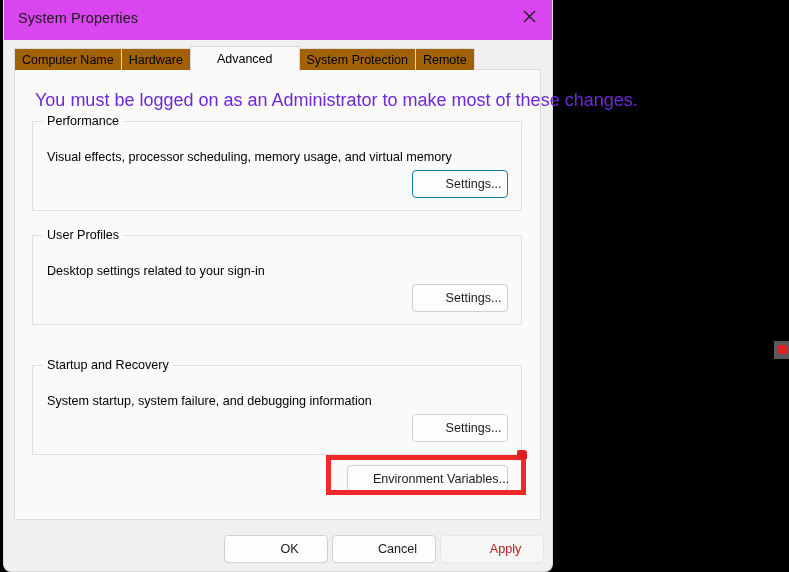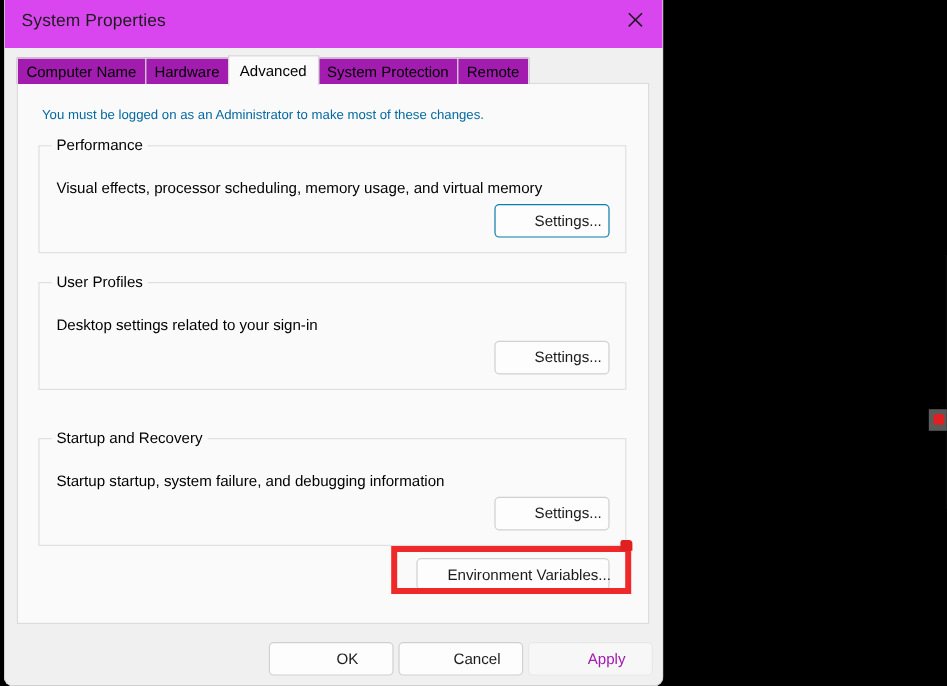--- a/index.html
+++ b/index.html
@@ -72,57 +72,57 @@
     display: flex;
     align-items: flex-end;
     z-index: 3;
   }
   .tab {
     height: 22px;
     line-height: 22px;
     padding: 0 7px;
     font-size: 12.5px;
     color: #000000;
-    background: #a21caf;
+    background: #a16207;
     border: 1px solid #dcdcdc;
     border-bottom: none;
     box-sizing: border-box;
     white-space: nowrap;
     margin-right: -1px;
     position: relative;
   }
   .tab.selected {
     background: #fafafa;
     height: 25px;
     line-height: 24px;
     border-color: #d6d6d6;
     z-index: 4;
     margin-bottom: -1px;
-    padding: 0 9px;
+    padding: 0 26px;
   }
 
   
   #tabpanel {
     position: absolute;
     left: 10px;
     top: 69px;
     width: 527px;
     height: 451px;
     background: #fafafa;
     border: 1px solid #dcdcdc;
     box-sizing: border-box;
     z-index: 2;
   }
 
   #admin-note {
     position: absolute;
     left: 20px;
     top: 20px;
-    font-size: 11px;
-    color: #0369a1;
+    font-size: 18px;
+    color: #6d28d9;
     white-space: nowrap;
   }
 
   
   .groupbox {
     position: absolute;
     left: 17px;
     width: 490px;
     border: 1px solid #e0e0e0;
     box-sizing: border-box;
@@ -167,21 +167,21 @@
     justify-content: center;
     cursor: default;
     white-space: nowrap;
     padding-left: 27px;
   }
   .btn.focused {
     border: 1px solid #0b7da8;
     background: #fdfdfd;
   }
   .btn.disabled {
-    color: #a21caf;
+    color: #b91c1c;
     border-color: #e8e8e8;
     background: #f7f7f7;
   }
 
   .settings-btn {
     right: 13px;
     top: 48px;
     width: 96px;
     height: 28px;
   }
@@ -292,21 +292,21 @@
     </div>
 
     <div class="groupbox" id="group-userprofiles">
       <span class="group-legend">User Profiles</span>
       <span class="group-desc">Desktop settings related to your sign-in</span>
       <div class="btn settings-btn">Settings...</div>
     </div>
 
     <div class="groupbox" id="group-startup">
       <span class="group-legend">Startup and Recovery</span>
-      <span class="group-desc">Startup startup, system failure, and debugging information</span>
+      <span class="group-desc">System startup, system failure, and debugging information</span>
       <div class="btn settings-btn">Settings...</div>
     </div>
 
     <div class="btn" id="env-vars-btn">Environment Variables...</div>
 
   </div>
 
   <div id="red-annotation"></div>
   <div id="red-annotation-tick"></div>
 

